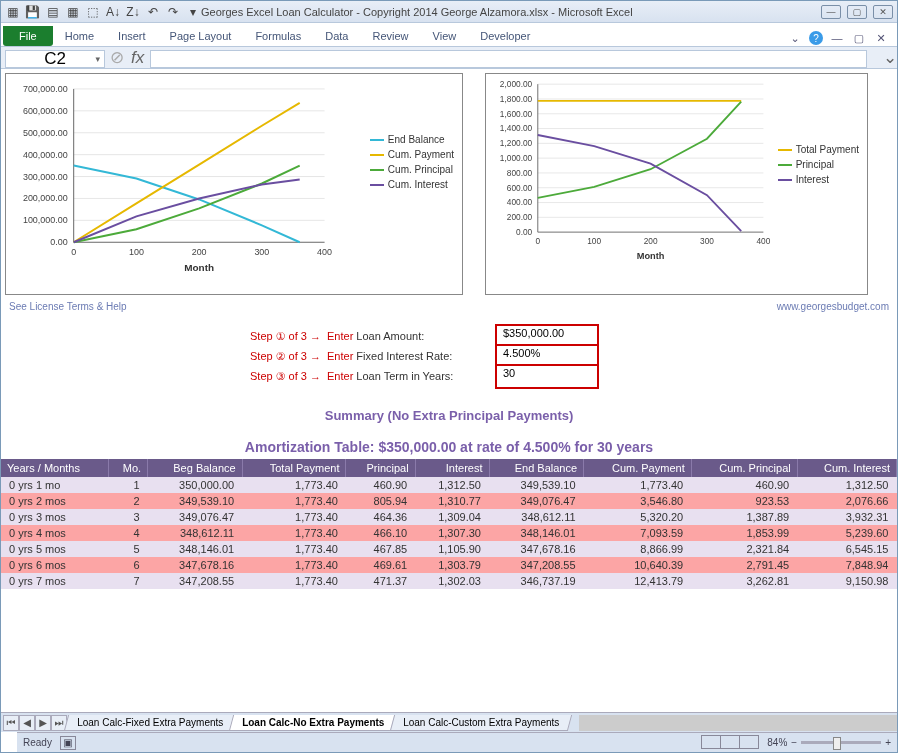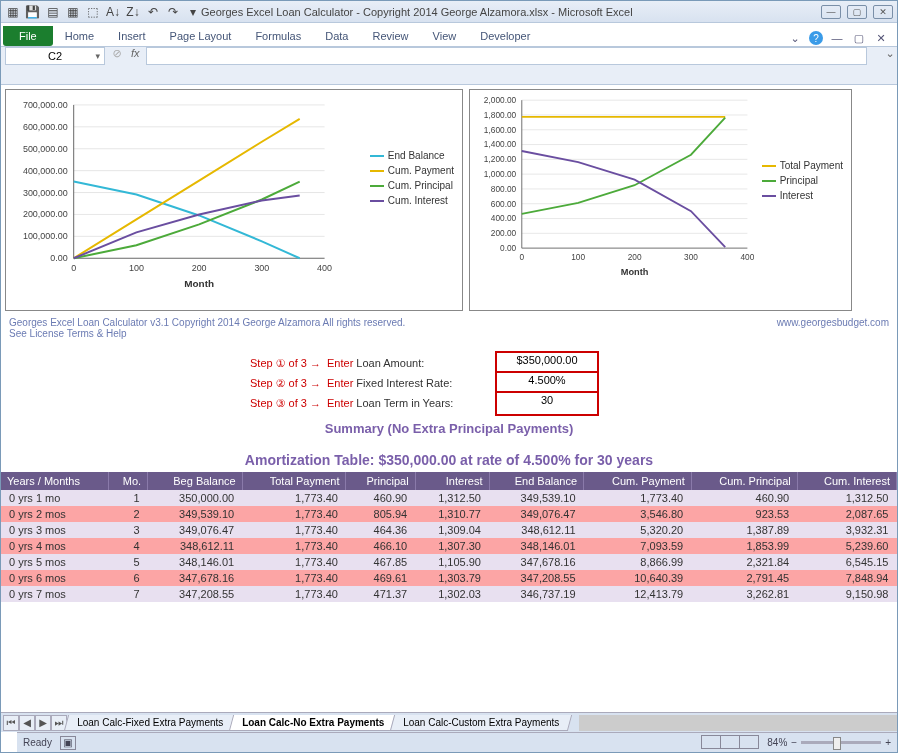--- a/index.html
+++ b/index.html
@@ -9,42 +9,42 @@
 .title-bar .qat span{width:16px;height:16px;display:inline-flex;align-items:center;justify-content:center;font-size:12px}
 .title-bar .doc-title{flex:1;text-align:left}
 .title-bar .wc{display:flex;gap:6px;align-items:center}
 .title-bar .wc span{width:20px;height:14px;border:1px solid #7a8fa8;border-radius:2px;display:inline-flex;align-items:center;justify-content:center;font-size:9px;color:#555}
 .ribbon-tabs{height:24px;background:#fff;display:flex;align-items:end;padding-left:2px;font-size:11px;border-bottom:1px solid #b8c8dc}
 .ribbon-tabs .tab{padding:4px 12px;color:#445577;cursor:pointer}
 .ribbon-tabs .file-tab{background:#1b7e2e;color:#fff;padding:4px 16px;border-radius:0 0 3px 3px}
 .ribbon-tabs .spacer{flex:1}
 .ribbon-tabs .rc{display:flex;gap:6px;align-items:center;padding-right:8px}
 .ribbon-tabs .rc span{width:16px;height:16px;display:inline-flex;align-items:center;justify-content:center;color:#557}
-.name-box-row{height:38px;background:#e8eef7;display:flex;align-items:flex-start;border-bottom:1px solid #b8c8dc;font-size:11px}
+.name-box-row{height:22px;background:#e8eef7;display:flex;align-items:flex-end;border-bottom:1px solid #b8c8dc;font-size:17px}
 .name-box{width:100px;background:#fff;border:1px solid #b8c8dc;margin:0 4px;padding:2px 6px;height:18px;display:flex;align-items:center;justify-content:center;position:relative}
 .name-box::after{content:"▾";position:absolute;right:4px;font-size:9px;color:#666}
 .fx-label{font-style:italic;color:#666;margin:0 6px}
 .formula-bar{flex:1;background:#fff;border:1px solid #b8c8dc;height:18px;margin-right:16px}
 .formula-bar-dd{width:14px;text-align:center;color:#666}
 .content{height:642px;overflow:hidden;position:relative;background:#fff}
-.charts-row{display:flex;gap:6px;padding:4px 8px 4px 4px}
+.charts-row{display:flex;gap:22px;padding:4px 8px 4px 4px}
 .chart-box{border:1px solid #888;background:#fff;position:relative}
 .chart-left{width:458px;height:222px}
 .chart-right{width:383px;height:222px}
 .chart-svg{position:absolute;inset:0}
 .legend{position:absolute;font-size:10px;color:#333}
 .legend .li{display:flex;align-items:center;gap:4px;margin:4px 0}
 .legend .sw{width:14px;height:2px}
 .credit-row{font-size:10px;color:#6b7bb3;padding:2px 8px;display:flex;justify-content:space-between}
 .steps{margin:12px 0 6px 228px;font-size:11px}
 .steps .row{display:flex;align-items:center;height:20px}
 .steps .lbl{width:92px;color:#c00;text-align:right;margin-right:6px}
 .steps .txt{width:168px;color:#333}
-.steps .val{width:104px;border:2px solid #c00;background:#fff;text-align:center;padding:1px 6px;font-size:11px;height:25px}
-.summary{margin:8px auto 0;width:560px;text-align:center}
+.steps .val{width:104px;border:2px solid #c00;background:#fff;text-align:left;padding:1px 6px;font-size:11px;height:25px}
+.summary{margin:22px auto 0;width:560px;text-align:center}
 .summary h3{color:#7a5faa;font-size:13px;font-weight:bold;margin-bottom:2px}
 .summary table{border-collapse:collapse;margin:0 auto;font-size:11px}
 .summary td,.summary th{border:1px solid #333;padding:2px 10px;text-align:right}
 .summary th{font-weight:normal;background:#fff}
 .summary .rowlbl{text-align:left}
 .amort-title{text-align:center;color:#7a5faa;font-size:14px;font-weight:bold;margin:16px 0 4px}
 .amort{width:100%;border-collapse:collapse;font-size:11px}
 .amort th{background:#6a5a8a;color:#fff;font-weight:normal;padding:3px 6px;text-align:right;border-right:1px solid #8a7aaa}
 .amort th:first-child{text-align:left}
 .amort td{padding:2px 8px;text-align:right;color:#333}
@@ -227,21 +227,20 @@
         <div class="li">
             <span class="sw" style="background:#6a4ea0"></span>
             <span>Interest</span>
           </div>
       </div>
     </div>
   </div>
 
   <div class="credit-row">
     <div>
-      <div>Georges Excel Loan Calculator v3.1    Copyright 2014  George Alzamora  All rights reserved.</div>
       <div>See License Terms &amp; Help</div>
     </div>
     <div>www.georgesbudget.com</div>
   </div>
 
   <div class="steps">
     <div class="row">
       <div class="lbl">Step ① of 3 →</div>
       <div class="txt"><span style="color:#c00">Enter</span><span> Loan Amount:</span></div>
       <div class="val">$350,000.00</div>
@@ -294,21 +293,21 @@
         <tr class="even">
           <td>0 yrs 2 mos</td>
           <td>2</td>
           <td>349,539.10</td>
           <td>1,773.40</td>
           <td>805.94</td>
           <td>1,310.77</td>
           <td>349,076.47</td>
           <td>3,546.80</td>
           <td>923.53</td>
-          <td>2,087.65</td>
+          <td>2,076.66</td>
         </tr>
         <tr class="odd">
           <td>0 yrs 3 mos</td>
           <td>3</td>
           <td>349,076.47</td>
           <td>1,773.40</td>
           <td>464.36</td>
           <td>1,309.04</td>
           <td>348,612.11</td>
           <td>5,320.20</td>

